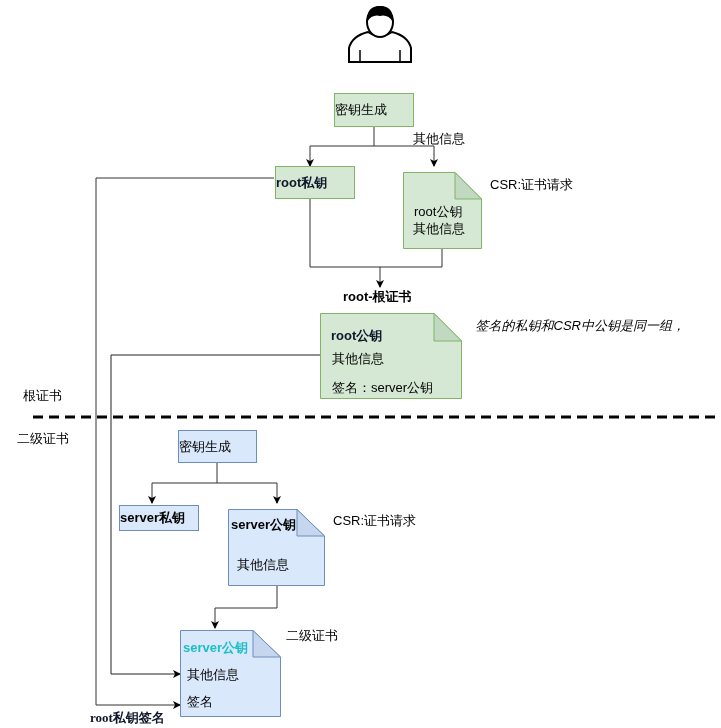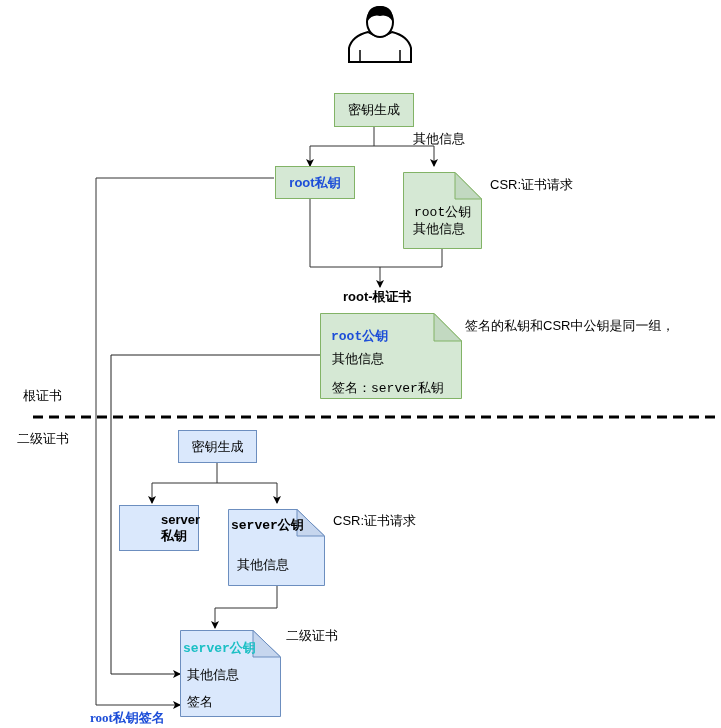--- a/index.html
+++ b/index.html
@@ -1,26 +1,26 @@
 <!DOCTYPE html>
 <html><head>
 <meta charset="utf-8">
 <style>
   html, body { margin: 0; padding: 0; background: #ffffff; }
   body { width: 721px; height: 728px; position: relative; overflow: hidden;
          font-family: "Liberation Sans", "DejaVu Sans", sans-serif; font-size: 13px; color: #000; }
   svg.lines { position: absolute; left: 0; top: 0; width: 721px; height: 728px; }
   .abs { position: absolute; white-space: nowrap; }
-  .box { position: absolute; box-sizing: border-box; display: flex; align-items: center; justify-content: center; }
+  .box { position: absolute; box-sizing: border-box; display: flex; align-items: center; }
   .green { background: #d5e8d4; border: 1px solid #82b366; }
   .blue  { background: #dae8fc; border: 1px solid #6c8ebf; }
   .bold { font-weight: bold; }
-  .red { color: #1d4ed8; }
+  .red { color: #0f172a; }
   .cyan { color: #1bbfc4; }
-  .doc-text { position: absolute; white-space: nowrap; font-family: Liberation Mono, monospace; }
+  .doc-text { position: absolute; white-space: nowrap; }
 </style>
 </head>
 <body>
 
 <svg class="lines" viewBox="0 0 721 728">
   <defs>
     <marker id="arr" markerWidth="8" markerHeight="8" refX="7" refY="4" orient="auto" markerUnits="userSpaceOnUse">
       <path d="M0,0 L8,4 L0,8 L2,4 Z" fill="#000"></path>
     </marker>
   </defs>
@@ -83,34 +83,34 @@
 </div>
 
 <span class="doc-text" style="left:414px;top:203px;">root公钥</span>
 <span class="doc-text" style="left:413px;top:220px;">其他信息</span>
 <span class="abs" style="left:490px;top:176px;">CSR:证书请求</span>
 
 <span class="abs bold" style="left:343px;top:288px;">root-根证书</span>
 
 <span class="doc-text bold red" style="left:331px;top:327px;">root公钥</span>
 <span class="doc-text" style="left:332px;top:350px;">其他信息</span>
-<span class="doc-text" style="left:332px;top:379px;">签名：server私钥</span>
+<span class="doc-text" style="left:332px;top:379px;">签名：server公钥</span>
 
-<div class="abs" style="left:465px;top:318px;text-align:left;width:220px;line-height:16px;">
+<div class="abs" style="left:465px;top:318px;text-align:right;width:220px;line-height:16px;font-style:italic;">
   <div>签名的私钥和CSR中公钥是同一组，</div>
 </div>
 
 <span class="abs" style="left:23px;top:387px;text-align:center;">根证书</span>
 <span class="abs" style="left:17px;top:430px;">二级证书</span>
 
 <div class="box blue" style="left:178px;top:430px;width:79px;height:33px;">
   <span>密钥生成</span>
 </div>
 
-<div class="box blue" style="left:119px;top:505px;width:80px;height:46px;padding-left:43px;">
+<div class="box blue" style="left:119px;top:505px;width:80px;height:26px;">
   <span class="bold">server私钥</span>
 </div>
 
 <span class="doc-text bold" style="left:231px;top:516px;">server公钥</span>
 <span class="doc-text" style="left:237px;top:556px;">其他信息</span>
 <span class="abs" style="left:333px;top:512px;">CSR:证书请求</span>
 
 <span class="doc-text bold cyan" style="left:183px;top:639px;">server公钥</span>
 <span class="doc-text" style="left:187px;top:666px;">其他信息</span>
 <span class="doc-text" style="left:187px;top:693px;">签名</span>

